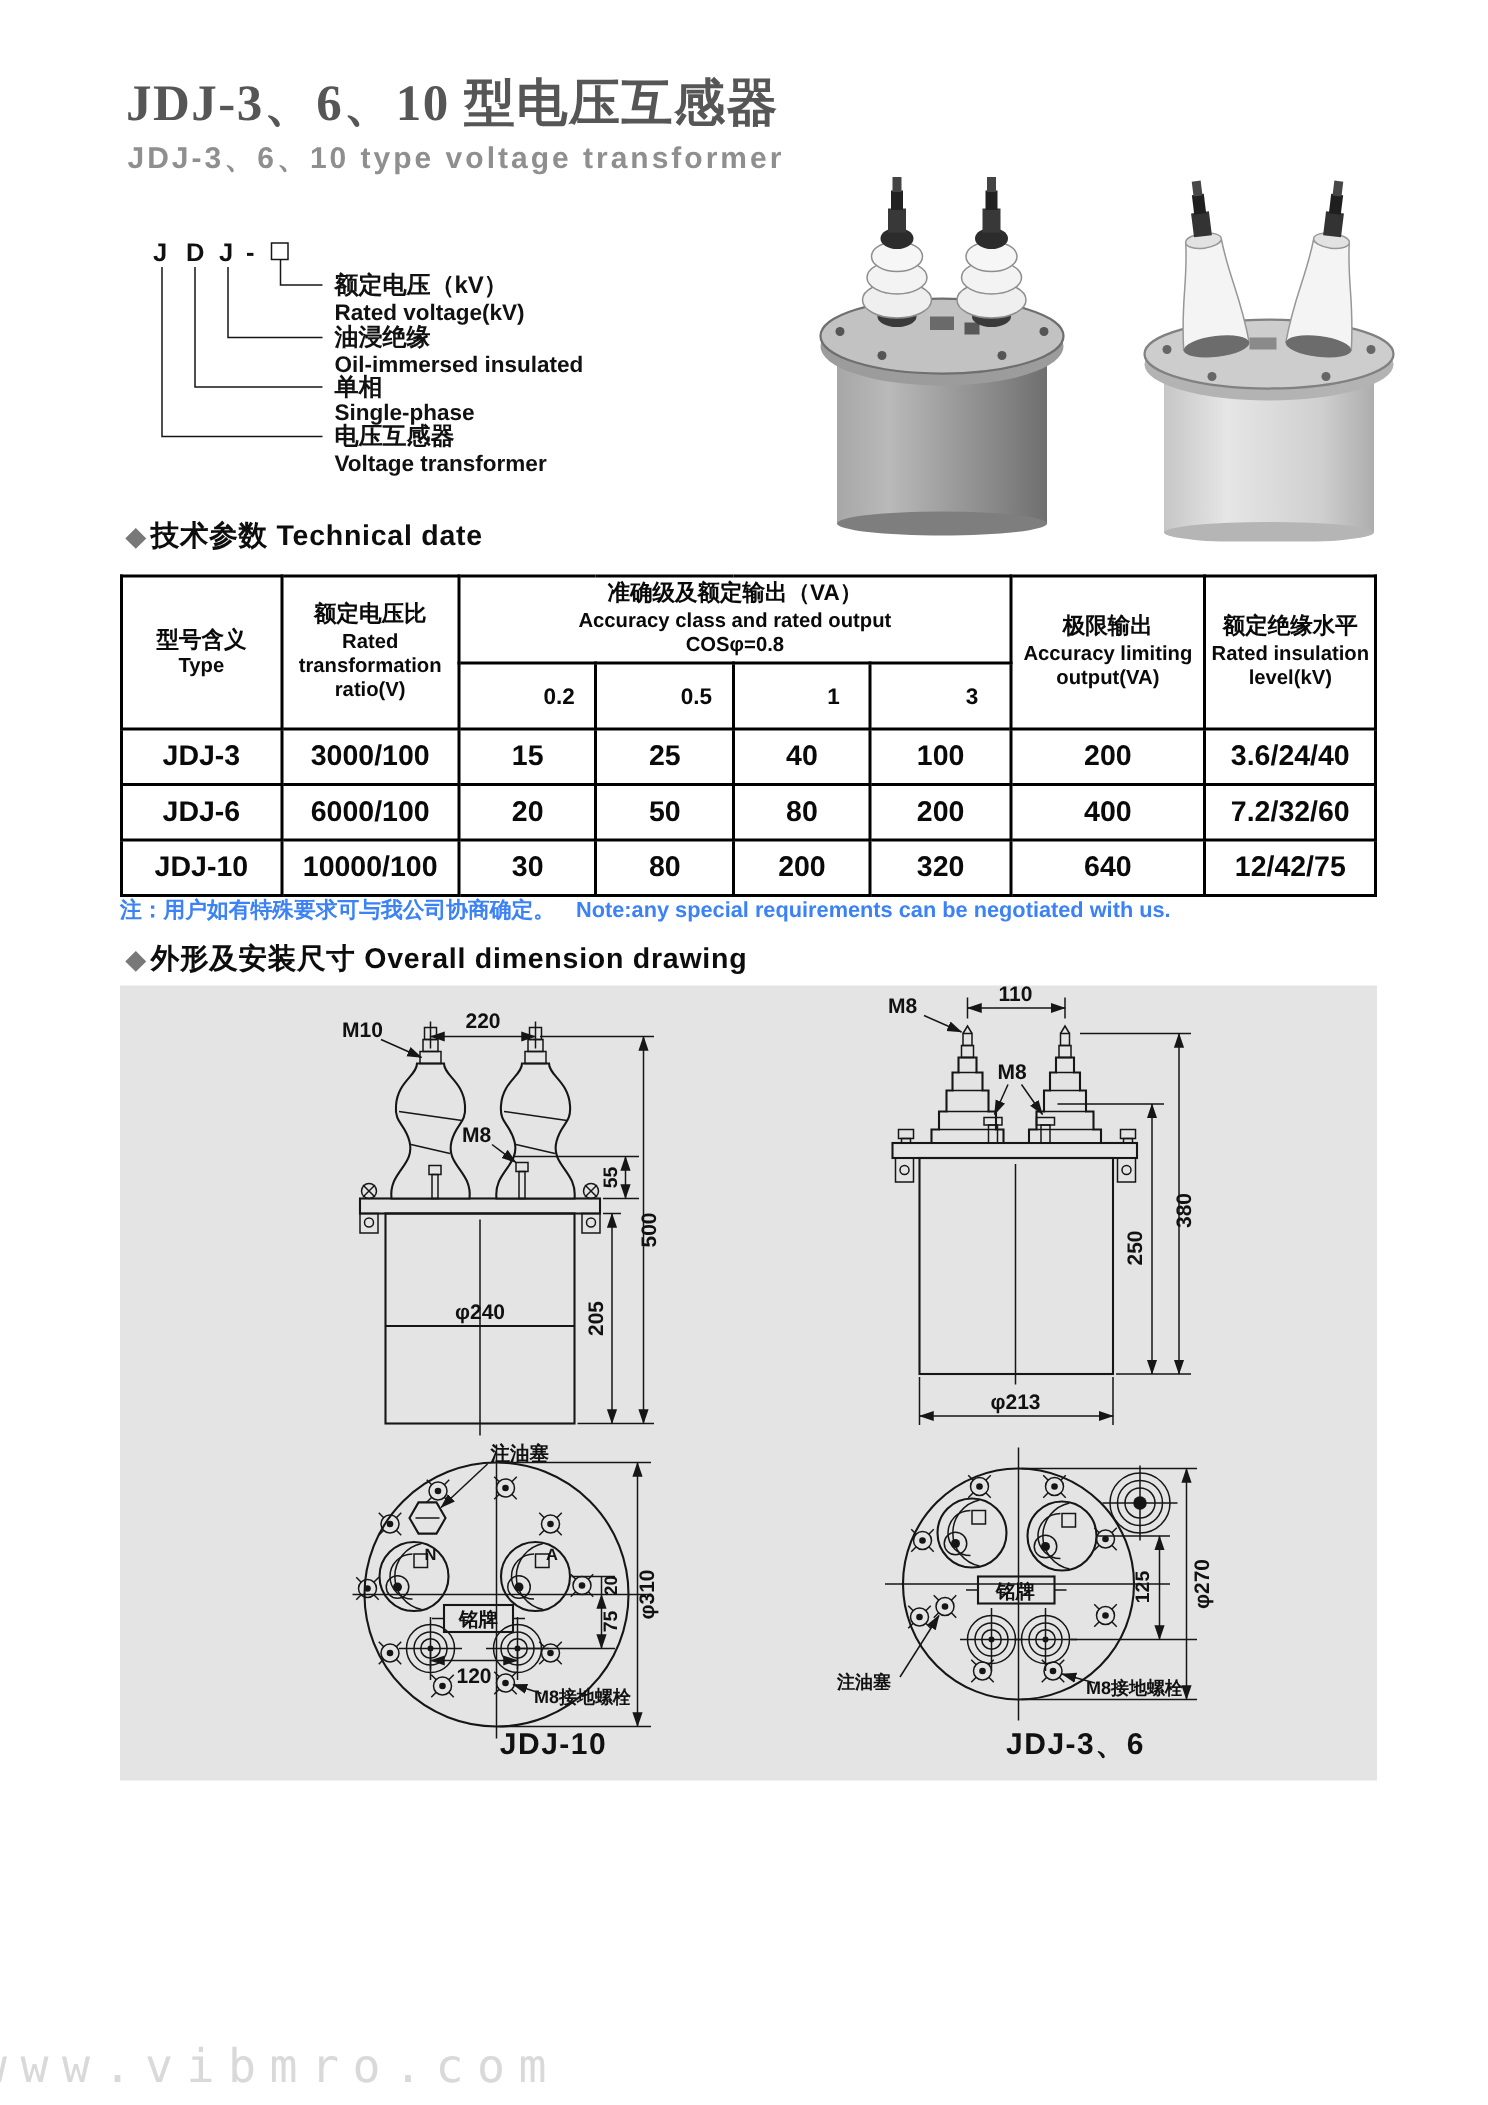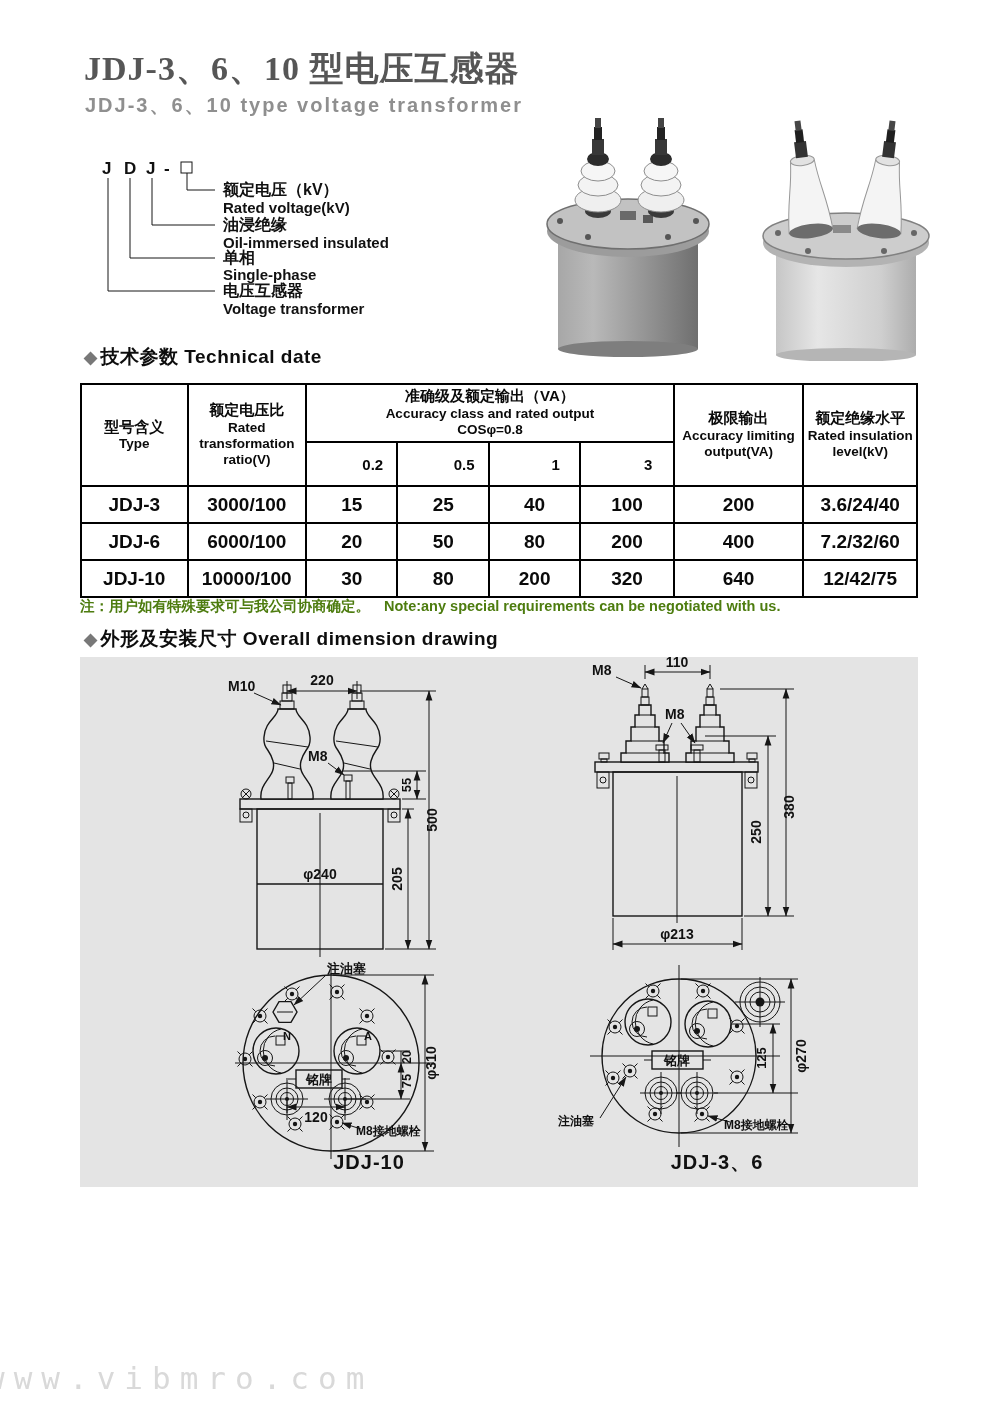--- a/index.html
+++ b/index.html
@@ -17,21 +17,21 @@
   
   .tbl-wrap{position:absolute;left:80px;top:383px;width:838px;}
   table.spec{border-collapse:collapse;table-layout:fixed;width:838px;}
   table.spec td{border:2px solid #000;text-align:center;vertical-align:middle;
         padding:1px 2px;font-weight:bold;color:#0a0a0a;}
   .zh{font-size:15px;line-height:1.25;}
   .en{font-size:13.5px;line-height:1.2;}
   tr.h1row td{height:54px;}
   tr.subrow td{height:40px;font-size:15px;padding-left:44px;}
   tr.datarow td{height:33px;font-size:19px;}
-  .note{position:absolute;left:80px;top:597px;font-weight:bold;font-size:14.5px;color:#4d7c0f;}
+  .note{position:absolute;left:80px;top:597px;font-weight:bold;font-size:14.5px;color:#3b82f6;}
   .note .en-part{margin-left:14px;}
   .gray-box{position:absolute;left:80px;top:657px;width:838px;height:530px;background:#e4e4e4;}
   svg text{font-family:"Liberation Sans",sans-serif;font-weight:bold;fill:#111;}
   .dw-line{stroke:#161616;fill:none;stroke-width:1.4;}
   .dw-thin{stroke:#161616;fill:none;stroke-width:1;}
   .dw-fill{fill:#e4e4e4;stroke:#161616;stroke-width:1.4;}
   .dtxt{font-size:14px;}
   .dtxt13{font-size:13px;}
   .dtxt12{font-size:12px;}
   .dcap{font-size:20px;letter-spacing:1px;}

